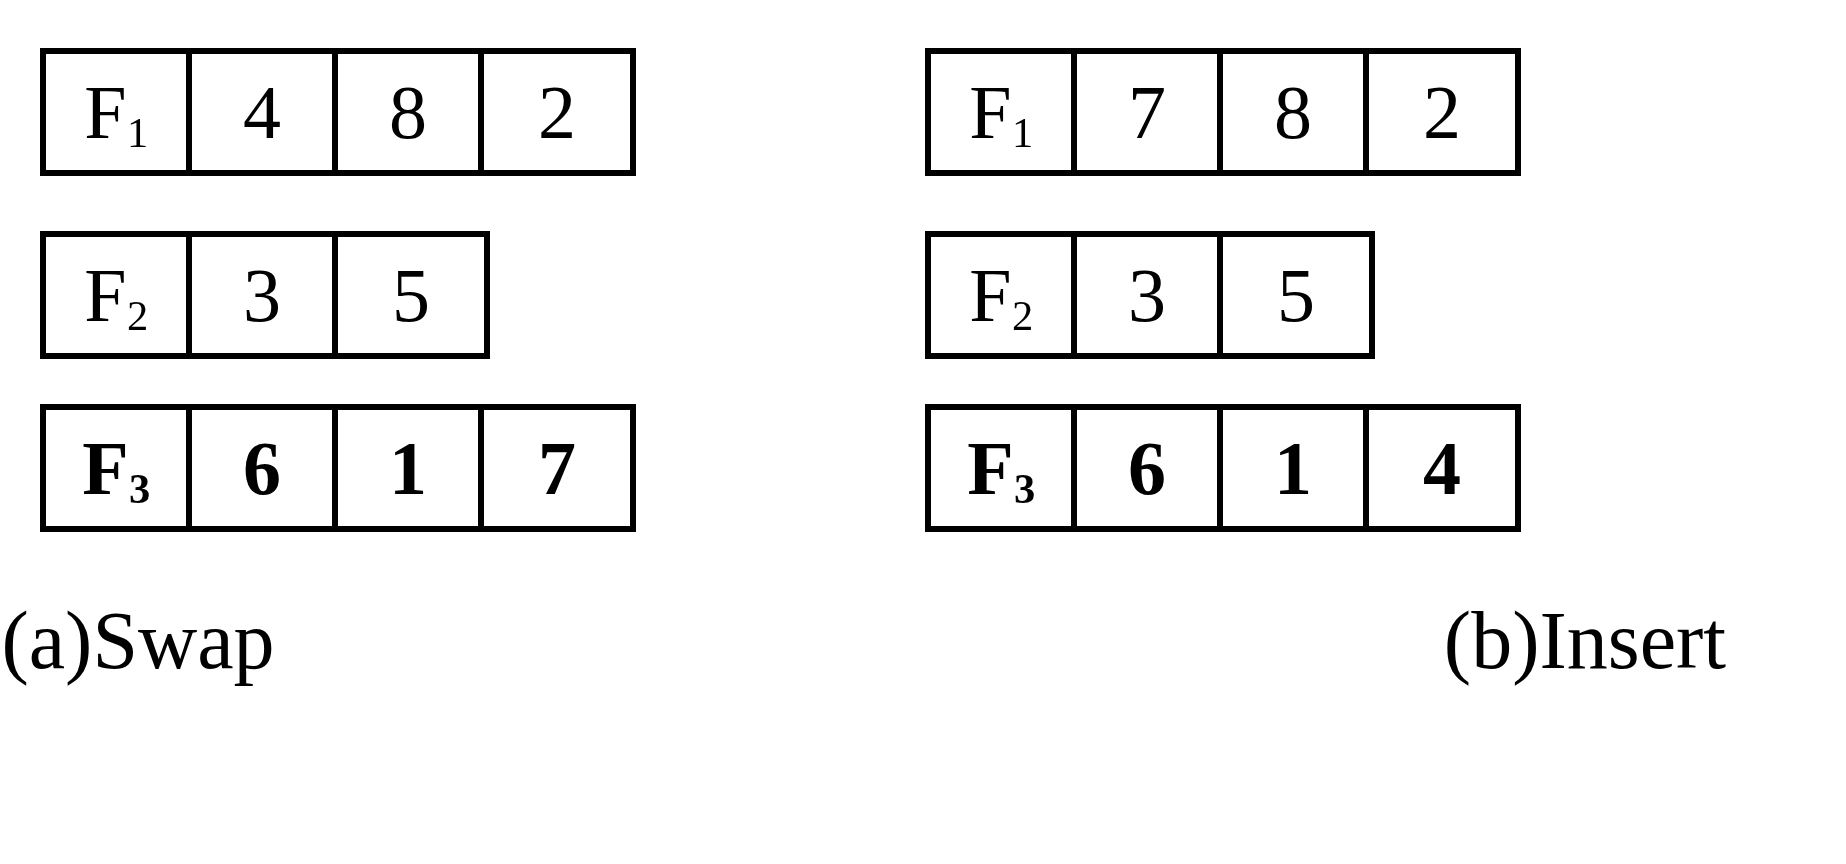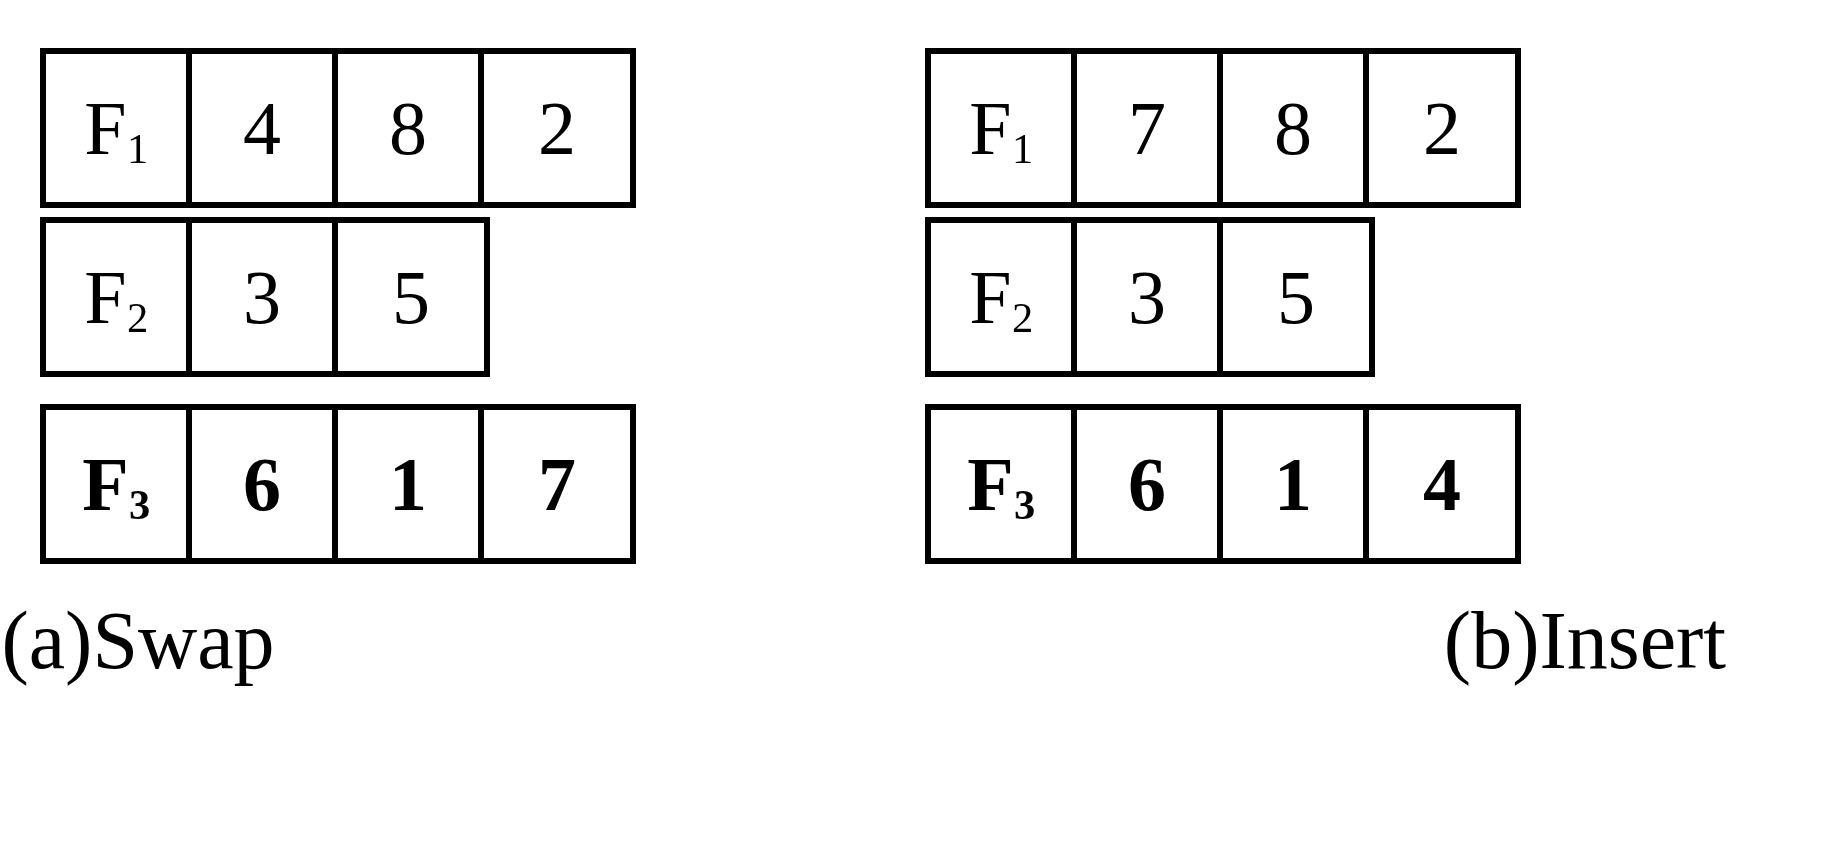--- a/index.html
+++ b/index.html
@@ -27,26 +27,26 @@
     position: absolute;
     display: flex;
     border: 6px solid #000000;
     background: #ffffff;
     box-sizing: content-box;
   }
   .panel.left .row  { left: 40px; }
   .panel.right .row { left: 25px; }
 
   .row.r1 { top: 48px; }
-  .row.r2 { top: 217px; }
+  .row.r2 { top: 231px; }
   .row.r3 { top: 404px; font-weight: bold; }
 
   .cell {
     width: 146px;
-    height: 148px;
+    height: 116px;
     border-right: 6px solid #000000;
     box-sizing: border-box;
     display: flex;
     align-items: center;
     justify-content: center;
     background: #ffffff;
     font-size: 76px;
     line-height: 1;
     color: #000000;
   }

